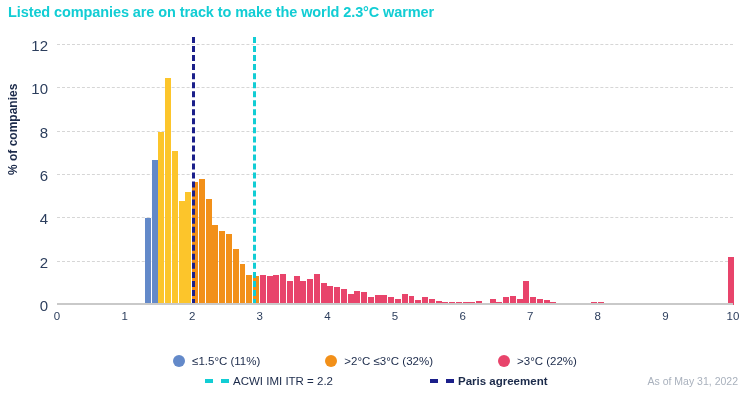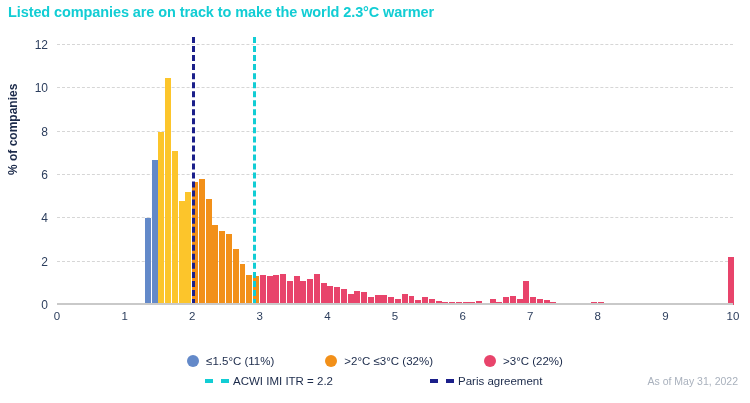--- a/index.html
+++ b/index.html
@@ -36,21 +36,21 @@
   .axisline {
     position: absolute; left: 0; width: 100%;
     bottom: 0; height: 2px; background: #c9c9c9;
   }
 
   .ytick {
     position: absolute;
     right: 100%;
     margin-right: 9px;
     transform: translateY(-50%);
-    font-size: 12px;
+    font-size: 15px;
     color: #2c3e5d;
     white-space: nowrap;
   }
   .xtick {
     position: absolute;
     top: 100%;
     margin-top: 5px;
     transform: translateX(-50%);
     font-size: 11.5px;
     color: #2c3e5d;
@@ -90,39 +90,39 @@
     border-left-style: dashed;
   }
 
   
   #legend-row1 {
     position: absolute;
     left: 0; right: 0; top: 355px;
     display: flex;
     justify-content: center;
     align-items: center;
-    gap: 51px;
+    gap: 65px;
   }
   .legend-item { display: flex; align-items: center; gap: 7px; }
   .legend-dot { width: 12px; height: 12px; border-radius: 50%; flex: none; }
   .legend-text { font-size: 11.5px; color: #1b2a4a; white-space: nowrap; }
 
   #legend-row2 {
     position: absolute;
     left: 0; right: 0; top: 381px;
     display: flex;
     align-items: center;
   }
   .legend-line {
     width: 24px; height: 0;
     border-top-width: 4px; border-top-style: dashed;
     flex: none;
   }
   .l2a { position: absolute; left: 205px; display: flex; align-items: center; gap: 4px; }
-  .l2b { position: absolute; left: 430px; display: flex; align-items: center; gap: 4px; }
+  .l2b { position: absolute; left: 430px; display: flex; align-items: center; gap: 4px; font-weight: bold; }
   .footnote {
     position: absolute; right: 12px;
     font-size: 10.5px; color: #a9b1bd; white-space: nowrap;
   }
 </style>
 </head>
 <body>
 
 <div id="root">
 

